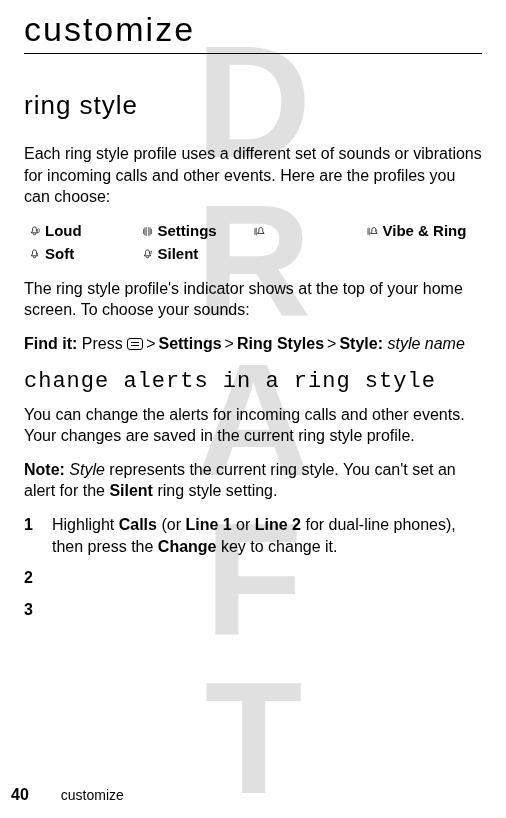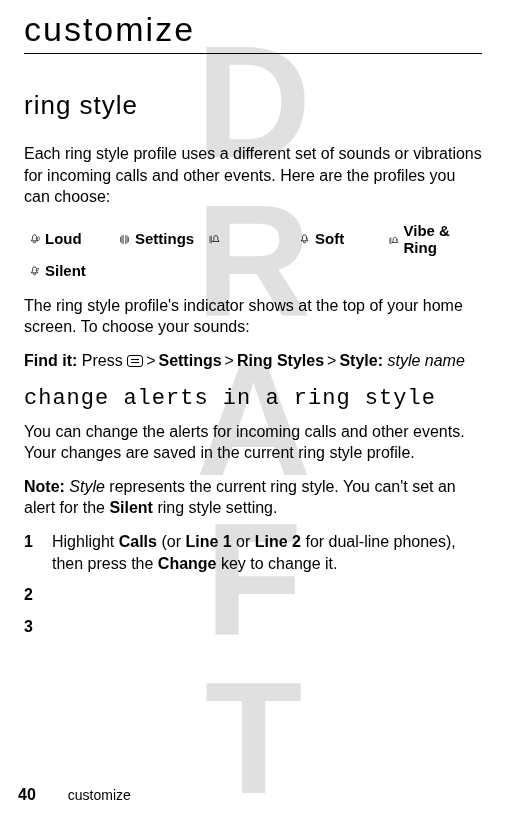--- a/index.html
+++ b/index.html
@@ -55,21 +55,21 @@
       font-family: Arial, sans-serif;
     }
     .body-text {
       font-size: 16px;
       line-height: 1.35;
       margin-bottom: 12px;
       font-family: Arial, sans-serif;
     }
     .profiles-grid {
       display: grid;
-      grid-template-columns: 1fr 1fr 1fr 1fr 1fr;
+      grid-template-columns: 1fr 1fr 1fr 1fr;
       gap: 6px 0;
       margin-bottom: 14px;
       padding: 2px 4px;
     }
     .profile-cell {
       display: flex;
       align-items: center;
       gap: 4px;
     }
     .profile-label {
@@ -130,21 +130,21 @@
       line-height: 1.35;
       margin-bottom: 10px;
     }
     .step-num {
       font-weight: bold;
       min-width: 14px;
     }
     .footer {
       position: absolute;
       bottom: 14px;
-      left: 18px;
+      left: 11px;
       font-size: 14px;
       display: flex;
       align-items: baseline;
       gap: 32px;
     }
     .footer-page {
       font-weight: bold;
       font-size: 16px;
     }
     .footer-section {
@@ -191,35 +191,35 @@
       <span class="bell-icon">
         <svg viewBox="0 0 20 20">
             <path d="M3 5v10M5 4v12" fill="none" stroke="#000" stroke-width="1"></path>
             <path d="M12 4c-2 0-3 1.5-3 3v3l-2 3h10l-2-3V7c0-1.5-1-3-3-3z" fill="none" stroke="#000" stroke-width="1.2"></path>
           </svg>
       </span>
     </div>
     <div class="profile-cell">
       <span class="bell-icon">
         <svg viewBox="0 0 20 20">
-            <path d="M10 3c-2 0-3 1.5-3 3v3l-2 3h10l-2-3V6c0-1.5-1-3-3-3zM8 13a2 2 0 004 0" fill="none" stroke="#000" stroke-width="1.2"></path>
-            <path d="M14 7c.7.7.7 2 0 3" fill="none" stroke="#000" stroke-width="1"></path>
-          </svg>
-      </span>
-      <span class="profile-label">Soft</span>
-    </div>
-    <div class="profile-cell">
-      <span class="bell-icon">
-        <svg viewBox="0 0 20 20">
             <path d="M3 5v10M5 4v12" fill="none" stroke="#000" stroke-width="1"></path>
             <path d="M12 4c-2 0-3 1.5-3 3v3l-2 3h10l-2-3V7c0-1.5-1-3-3-3z" fill="none" stroke="#000" stroke-width="1.2"></path>
             <path d="M16 7c.7.7.7 2 0 3" fill="none" stroke="#000" stroke-width="1"></path>
           </svg>
       </span>
       <span class="profile-label">Vibe &amp; Ring</span>
+    </div>
+    <div class="profile-cell">
+      <span class="bell-icon">
+        <svg viewBox="0 0 20 20">
+            <path d="M10 3c-2 0-3 1.5-3 3v3l-2 3h10l-2-3V6c0-1.5-1-3-3-3zM8 13a2 2 0 004 0" fill="none" stroke="#000" stroke-width="1.2"></path>
+            <path d="M14 7c.7.7.7 2 0 3" fill="none" stroke="#000" stroke-width="1"></path>
+          </svg>
+      </span>
+      <span class="profile-label">Soft</span>
     </div>
     <div class="profile-cell">
       <span class="bell-icon">
         <svg viewBox="0 0 20 20">
             <path d="M10 3c-2 0-3 1.5-3 3v3l-2 3h10l-2-3V6c0-1.5-1-3-3-3zM8 13a2 2 0 004 0" fill="none" stroke="#000" stroke-width="1.2"></path>
             <text x="14" y="9" font-size="7" font-family="Arial">z</text>
           </svg>
       </span>
       <span class="profile-label">Silent</span>
     </div>

